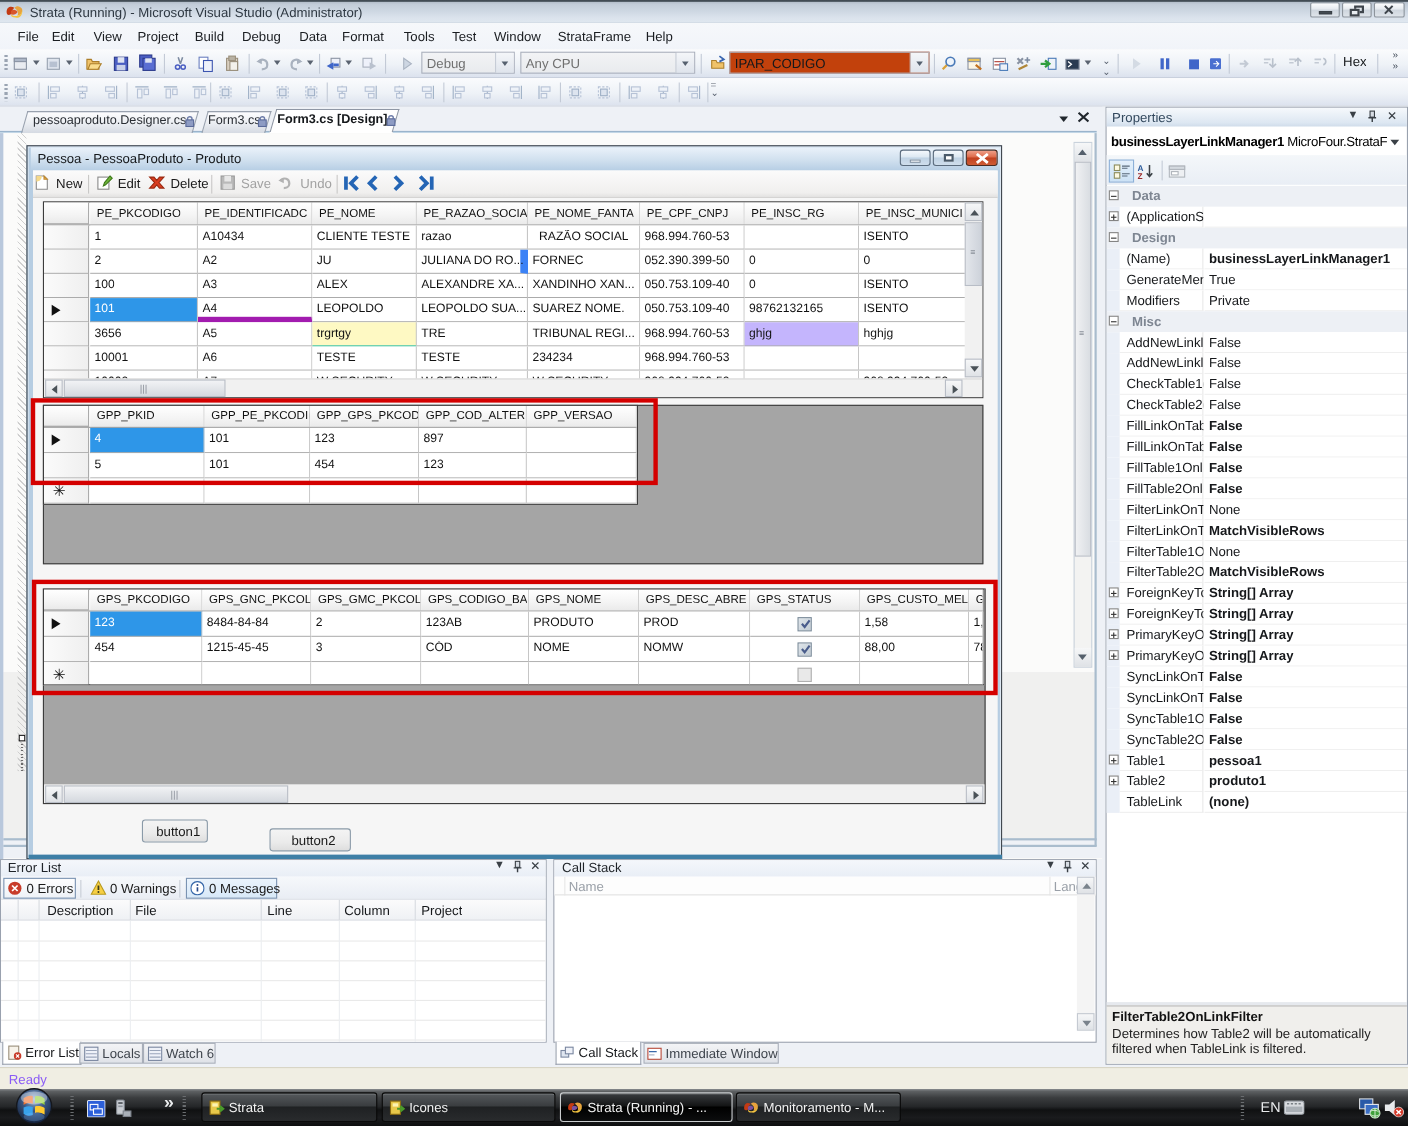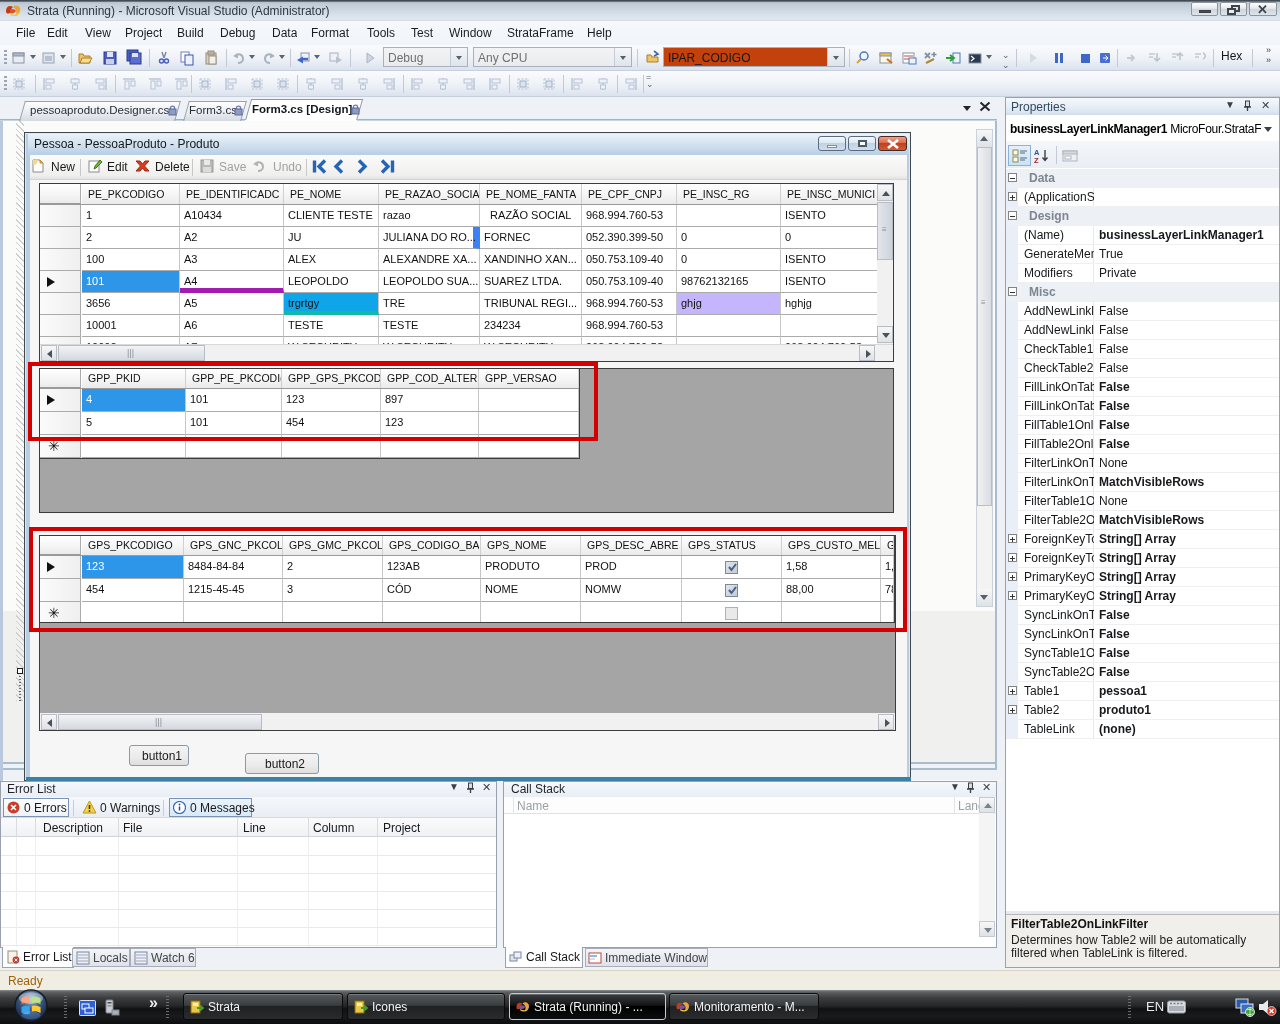--- a/index.html
+++ b/index.html
@@ -549,39 +549,39 @@
       <div class="a" style="left:140px;top:87px;width:104px;height:22px;background:#fff;border-right:1px solid #c6c6c6;border-bottom:5px solid #a21caf">
         <div class="tx" style="left:4px;top:4px;font-size:11px;color:#111;max-width:99px">A4</div>
       </div>
       <div class="a" style="left:244px;top:87px;width:95px;height:22px;background:#fff;border-right:1px solid #c6c6c6;border-bottom:1px solid #ababab">
         <div class="tx" style="left:4px;top:4px;font-size:11px;color:#111;max-width:90px">LEOPOLDO</div>
       </div>
       <div class="a" style="left:339px;top:87px;width:101px;height:22px;background:#fff;border-right:1px solid #c6c6c6;border-bottom:1px solid #ababab">
         <div class="tx" style="left:4px;top:4px;font-size:11px;color:#111;max-width:96px">LEOPOLDO SUA...</div>
       </div>
       <div class="a" style="left:440px;top:87px;width:102px;height:22px;background:#fff;border-right:1px solid #c6c6c6;border-bottom:1px solid #ababab">
-        <div class="tx" style="left:4px;top:4px;font-size:11px;color:#111;max-width:97px">SUAREZ LTDA.</div>
+        <div class="tx" style="left:4px;top:4px;font-size:11px;color:#111;max-width:97px">SUAREZ NOME.</div>
       </div>
       <div class="a" style="left:542px;top:87px;width:95px;height:22px;background:#fff;border-right:1px solid #c6c6c6;border-bottom:1px solid #ababab">
         <div class="tx" style="left:4px;top:4px;font-size:11px;color:#111;max-width:90px">050.753.109-40</div>
       </div>
       <div class="a" style="left:637px;top:87px;width:104px;height:22px;background:#fff;border-right:1px solid #c6c6c6;border-bottom:1px solid #ababab">
         <div class="tx" style="left:4px;top:4px;font-size:11px;color:#111;max-width:99px">98762132165</div>
       </div>
       <div class="a" style="left:741px;top:87px;width:98px;height:22px;background:#fff;border-right:1px solid #c6c6c6;border-bottom:1px solid #ababab">
         <div class="tx" style="left:4px;top:4px;font-size:11px;color:#111;max-width:93px">ISENTO</div>
       </div>
       <div class="a" style="left:0;top:109px;width:41px;height:22px;background:linear-gradient(90deg,#fbfbfb,#efefef);border-right:1px solid #ababab;border-bottom:1px solid #ababab"></div>
       <div class="a" style="left:42px;top:109px;width:98px;height:22px;background:#fff;border-right:1px solid #c6c6c6;border-bottom:1px solid #ababab">
         <div class="tx" style="left:4px;top:4px;font-size:11px;color:#111;max-width:93px">3656</div>
       </div>
       <div class="a" style="left:140px;top:109px;width:104px;height:22px;background:#fff;border-right:1px solid #c6c6c6;border-bottom:1px solid #ababab">
         <div class="tx" style="left:4px;top:4px;font-size:11px;color:#111;max-width:99px">A5</div>
       </div>
-      <div class="a" style="left:244px;top:109px;width:95px;height:22px;background:#0ea5e9;border-right:1px solid #c6c6c6;border-bottom:4px solid #14b8a6">
+      <div class="a" style="left:244px;top:109px;width:95px;height:22px;background:#fef9c3;border-right:1px solid #c6c6c6;border-bottom:1px solid #14b8a6">
         <div class="tx" style="left:4px;top:4px;font-size:11px;color:#111;max-width:90px">trgrtgy</div>
       </div>
       <div class="a" style="left:339px;top:109px;width:101px;height:22px;background:#fff;border-right:1px solid #c6c6c6;border-bottom:1px solid #ababab">
         <div class="tx" style="left:4px;top:4px;font-size:11px;color:#111;max-width:96px">TRE</div>
       </div>
       <div class="a" style="left:440px;top:109px;width:102px;height:22px;background:#fff;border-right:1px solid #c6c6c6;border-bottom:1px solid #ababab">
         <div class="tx" style="left:4px;top:4px;font-size:11px;color:#111;max-width:97px">TRIBUNAL REGI...</div>
       </div>
       <div class="a" style="left:542px;top:109px;width:95px;height:22px;background:#fff;border-right:1px solid #c6c6c6;border-bottom:1px solid #ababab">
         <div class="tx" style="left:4px;top:4px;font-size:11px;color:#111;max-width:90px">968.994.760-53</div>
@@ -1176,21 +1176,21 @@
 <div class="tx" style="left:526px;top:950px;font-size:12px;color:#16181b">Call Stack</div>
 <div class="a" style="left:585px;top:948px;width:123px;height:19px;background:linear-gradient(180deg,#f3f4f6,#dfe2e8);border:1px solid #a8aeb9"></div>
 <svg class="a" style="left:588px;top:951px" width="14" height="14" viewBox="0 0 14 14">
       <rect x="1" y="2" width="12" height="10" fill="#fff" stroke="#b84a3a"></rect>
       <path d="M2 5 h7" stroke="#3a6aaa"></path>
       <path d="M2 8 h5" stroke="#b0b8c8"></path>
     </svg>
 <div class="tx" style="left:605px;top:951px;font-size:12px;color:#3f454d">Immediate Window</div>
 
 <div class="a" style="left:0;top:970px;width:1280px;height:20px;background:#f0eee3;border-top:1px solid #d8d5c6"></div>
-<div class="tx" style="left:8px;top:974px;font-size:12px;color:#a16207">Ready</div>
+<div class="tx" style="left:8px;top:974px;font-size:12px;color:#8b5cf6">Ready</div>
 
 <div class="a" style="left:0;top:990px;width:1280px;height:34px;background:linear-gradient(180deg,#8a8d90 0,#5e6163 2px,#3a3c3e 8px,#242628 16px,#101112 19px,#1a1b1d 26px,#0c0d0e 34px)"></div>
 <svg class="a" style="left:10px;top:989px;z-index:5" width="42" height="35" viewBox="0 0 44 44">
  <defs>
   <radialGradient id="orb" cx="50%" cy="30%" r="70%">
           <stop offset="0%" stop-color="#9db7d8"></stop>
           <stop offset="45%" stop-color="#3d5a85"></stop>
           <stop offset="100%" stop-color="#12203a"></stop>
         </radialGradient>
  </defs>

